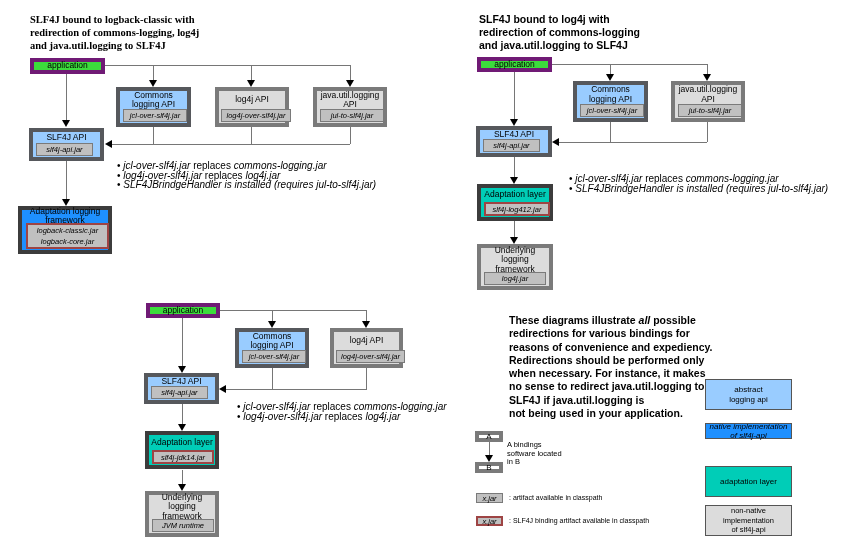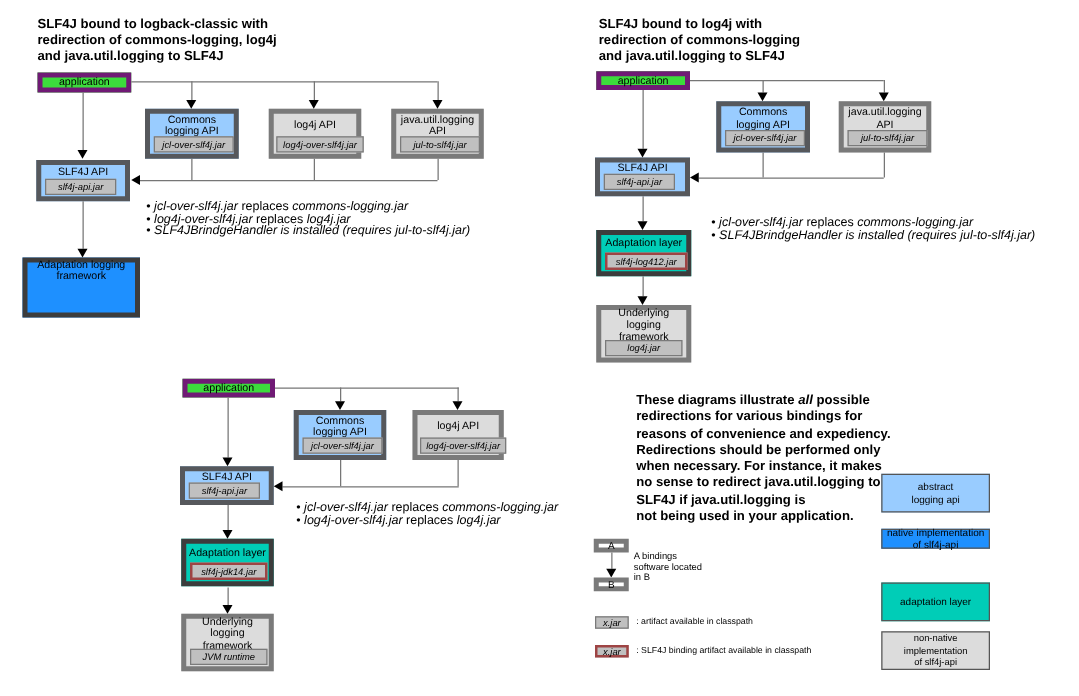--- a/index.html
+++ b/index.html
@@ -37,21 +37,21 @@
   .legend-box{position:absolute; box-sizing:border-box; border:1px solid #555;
               display:flex; align-items:center; justify-content:center; text-align:center;
               font-size:8px; line-height:9.5px; white-space:pre-line;}
   .legend-box.small-text{font-size:7.5px;}
 </style>
 </head>
 <body>
 
 <div id="stage">
 
-  <div class="title" style="left:30px;top:13px;">SLF4J bound to logback-classic with
+  <div class="title" style="left:30px;top:13px;font-family:Liberation Serif, serif;">SLF4J bound to logback-classic with
 redirection of commons-logging, log4j
 and java.util.logging to SLF4J</div>
 
   <div class="box green" style="left:30px;top:58px;width:75px;height:16px;">
     <div class="lbl" style="bottom:0;">application</div>
   </div>
 
   <div class="box lblue" style="left:116px;top:87px;width:75px;height:40px;">
     <div class="lbl" style="bottom:14px;">Commons
 logging API</div>
@@ -70,20 +70,22 @@
   </div>
 
   <div class="box lblue" style="left:29px;top:128px;width:75px;height:33px;">
     <div class="lbl" style="bottom:14px;">SLF4J API</div>
     <div class="jar" style="left:3px;bottom:1px;width:57px;height:13px;">slf4j-api.jar</div>
   </div>
 
   <div class="box dblue" style="left:18px;top:206px;width:94px;height:48px;">
     <div class="lbl" style="bottom:28px;">Adaptation logging
 framework</div>
+    <div class="jar binding two-line" style="left:4px;bottom:1px;width:83px;height:26px;">logback-classic.jar
+logback-core.jar</div>
   </div>
 
   <div class="vline" style="left:66px;top:74px;height:46px;"></div>
   <div class="arr-d" style="left:62px;top:120px;"></div>
   <div class="hline" style="left:105px;top:65px;width:245px;"></div>
   <div class="vline" style="left:153px;top:65px;height:15px;"></div>
   <div class="arr-d" style="left:149px;top:80px;"></div>
   <div class="vline" style="left:251px;top:65px;height:15px;"></div>
   <div class="arr-d" style="left:247px;top:80px;"></div>
   <div class="vline" style="left:350px;top:65px;height:15px;"></div>
@@ -236,19 +238,19 @@
 in B</div>
 
   <div class="jar" style="left:476px;top:493px;width:27px;height:10px;">x.jar</div>
   <div class="caption-sm" style="left:509px;top:493px;">: artifact available in classpath</div>
 
   <div class="jar binding" style="left:476px;top:516px;width:27px;height:10px;">x.jar</div>
   <div class="caption-sm" style="left:509px;top:516px;">: SLF4J binding artifact available in classpath</div>
 
   <div class="legend-box" style="left:705px;top:379px;width:87px;height:31px;background:#99ccff;">abstract
 logging api</div>
-  <div class="legend-box" style="left:705px;top:423px;width:87px;height:16px;background:#1e90ff;">native implementation
+  <div class="legend-box" style="left:705px;top:423px;width:87px;height:16px;background:#1e90ff;font-style:italic;">native implementation
 of slf4j-api</div>
   <div class="legend-box" style="left:705px;top:466px;width:87px;height:31px;background:#00cdb7;">adaptation layer</div>
   <div class="legend-box small-text" style="left:705px;top:505px;width:87px;height:31px;background:#dcdcdc;">non-native implementation
 of slf4j-api</div>
 
 </div>
 
 </body></html>

